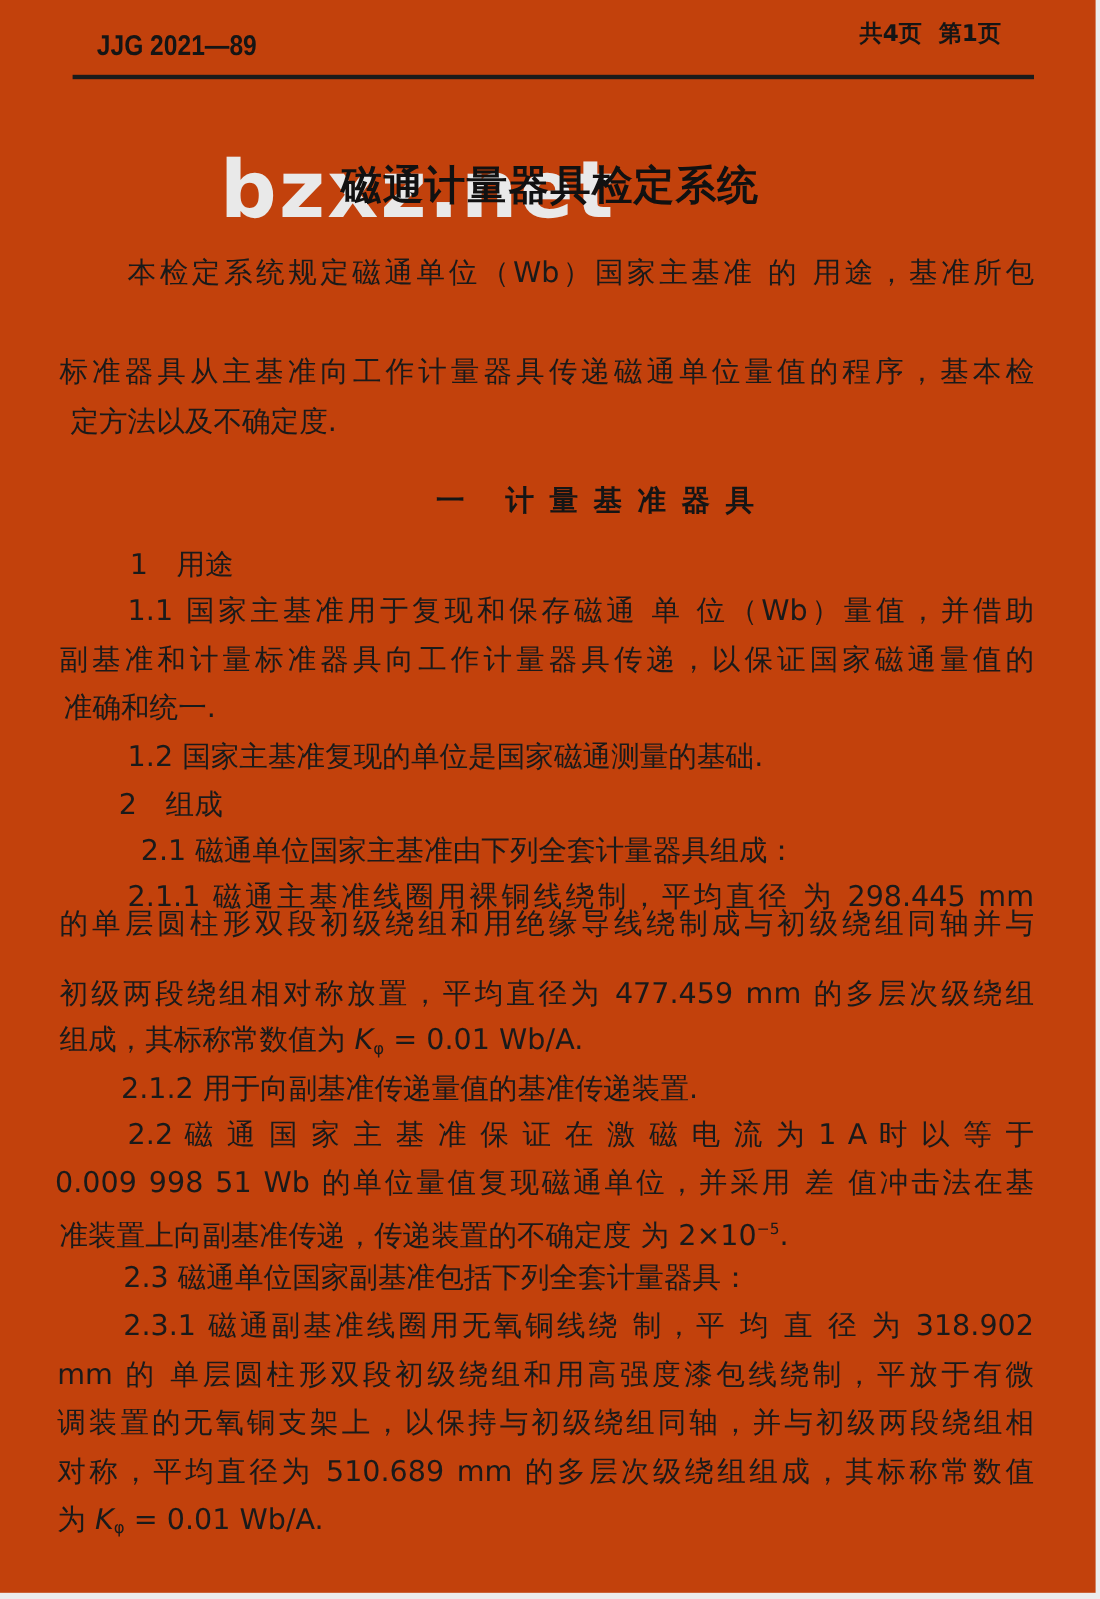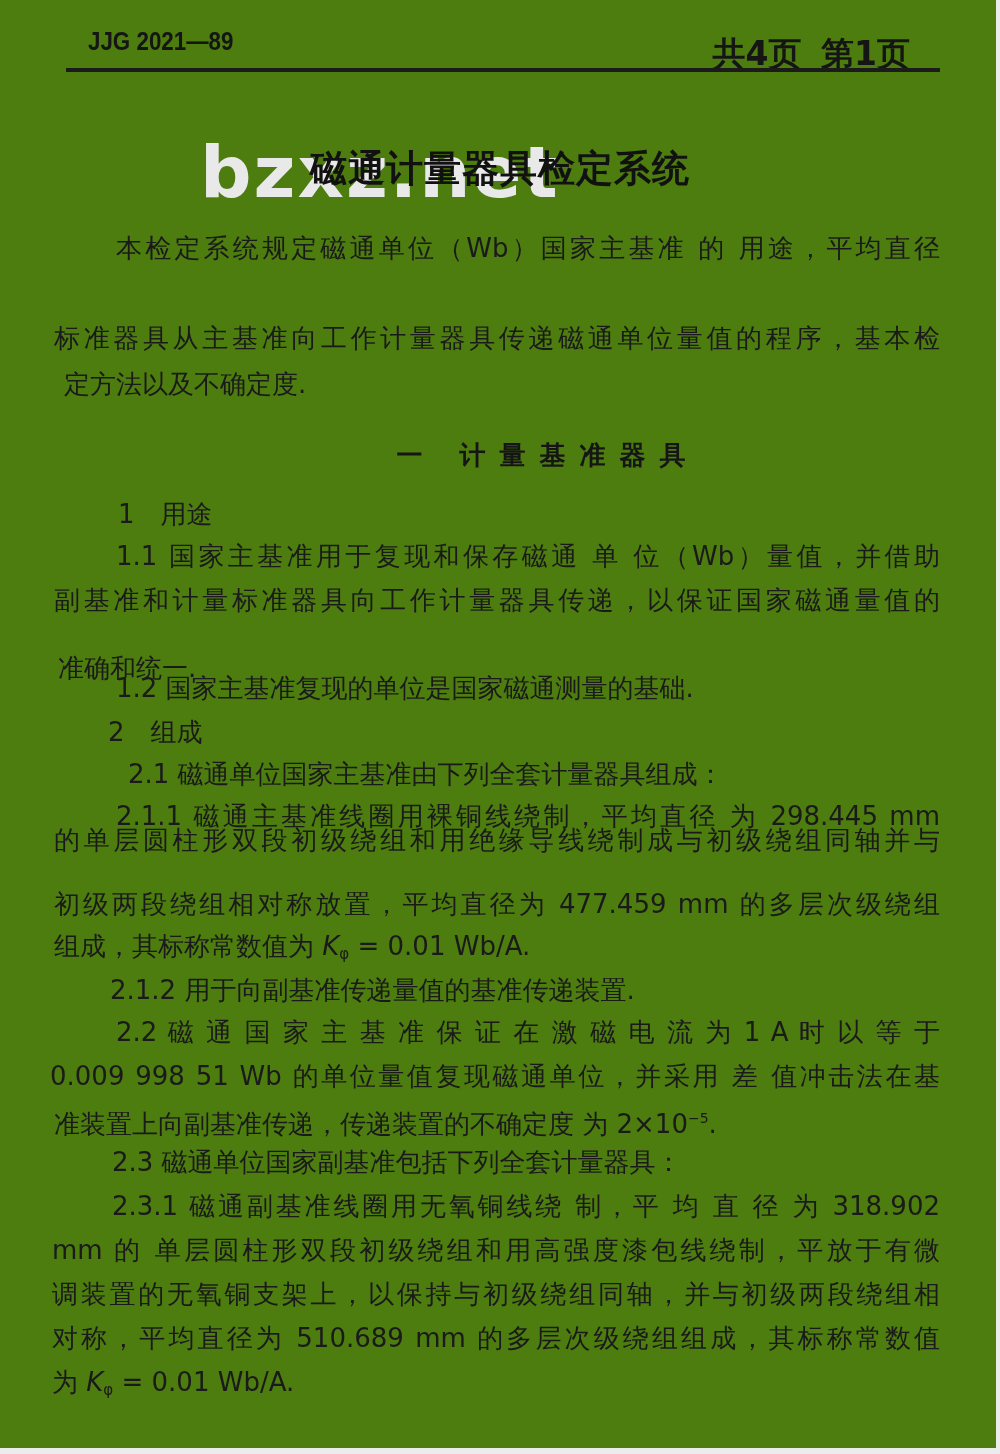--- a/index.html
+++ b/index.html
@@ -14,41 +14,41 @@
       overflow: hidden;
       font-family: "DejaVu Serif", "Liberation Serif", serif;
       color: #1a1a1a;
     }
     .page {
       position: absolute;
       left: 0;
       top: 0;
       width: 996px;
       height: 1448px;
-      background: #4d7c0f;
+      background: #c2410c;
     }
     .hdr-left {
       position: absolute;
       left: 88px;
       top: 26px;
       font-family: "Liberation Sans", "DejaVu Sans", sans-serif;
       font-weight: bold;
       font-size: 26px;
       letter-spacing: 0px;
       transform: scaleX(0.86);
       transform-origin: left top;
       color: #151515;
     }
     .hdr-right {
       position: absolute;
       right: 86px;
-      top: 32px;
+      top: 16px;
       font-family: "DejaVu Sans", sans-serif;
       font-weight: bold;
-      font-size: 33px;
+      font-size: 21px;
       color: #151515;
       word-spacing: 8px;
     }
     .hdr-rule {
       position: absolute;
       left: 66px;
       top: 68px;
       width: 874px;
       height: 4px;
       background: #1b1b1b;
@@ -121,30 +121,30 @@
 
 <div class="page">
 
   <div class="hdr-left">JJG 2021—89</div>
   <div class="hdr-right">共4页 第1页</div>
   <div class="hdr-rule"></div>
 
   <div class="watermark">bzxz.net</div>
   <div class="title">磁通计量器具检定系统</div>
 
-  <div class="line just" style="top:232px; left:116px; width:824px;">本检定系统规定磁通单位（Wb）国家主基准 的 用途，平均直径</div>
+  <div class="line just" style="top:232px; left:116px; width:824px;">本检定系统规定磁通单位（Wb）国家主基准 的 用途，基准所包</div>
   <div class="line just" style="top:322px;">标准器具从主基准向工作计量器具传递磁通单位量值的程序，基本检</div>
   <div class="line" style="top:368px; left:64px;">定方法以及不确定度.</div>
 
   <div class="section-heading">一 计量基准器具</div>
 
   <div class="line" style="top:498px; left:118px;">1　用途</div>
   <div class="line just" style="top:540px; left:116px; width:824px;">1.1 国家主基准用于复现和保存磁通 单 位（Wb）量值，并借助</div>
   <div class="line just" style="top:584px;">副基准和计量标准器具向工作计量器具传递，以保证国家磁通量值的</div>
-  <div class="line" style="top:628px; left:58px;margin-top:24px;">准确和统一.</div>
+  <div class="line" style="top:628px; left:58px;">准确和统一.</div>
 
   <div class="line" style="top:672px; left:116px;">1.2 国家主基准复现的单位是国家磁通测量的基础.</div>
 
   <div class="line" style="top:716px; left:108px;">2　组成</div>
   <div class="line" style="top:758px; left:128px;text-align:right;">2.1 磁通单位国家主基准由下列全套计量器具组成：</div>
 
   <div class="line just" style="top:800px; left:116px; width:824px;">2.1.1 磁通主基准线圈用裸铜线绕制，平均直径 为 298.445 mm</div>
   <div class="line just" style="top:824px;">的单层圆柱形双段初级绕组和用绝缘导线绕制成与初级绕组同轴并与</div>
   <div class="line just" style="top:888px;">初级两段绕组相对称放置，平均直径为 477.459 mm 的多层次级绕组</div>
   <div class="line" style="top:930px; left:54px;">

